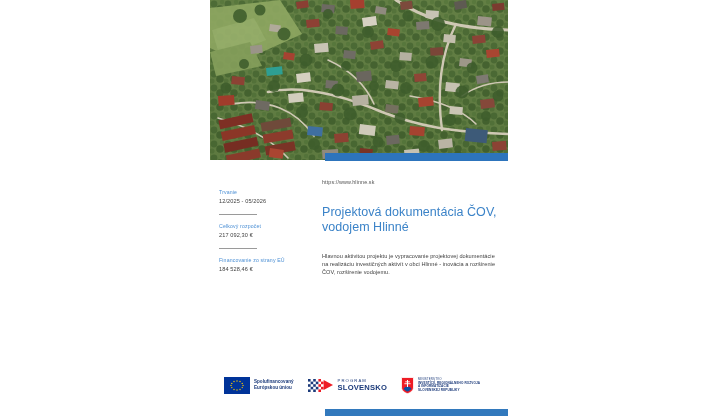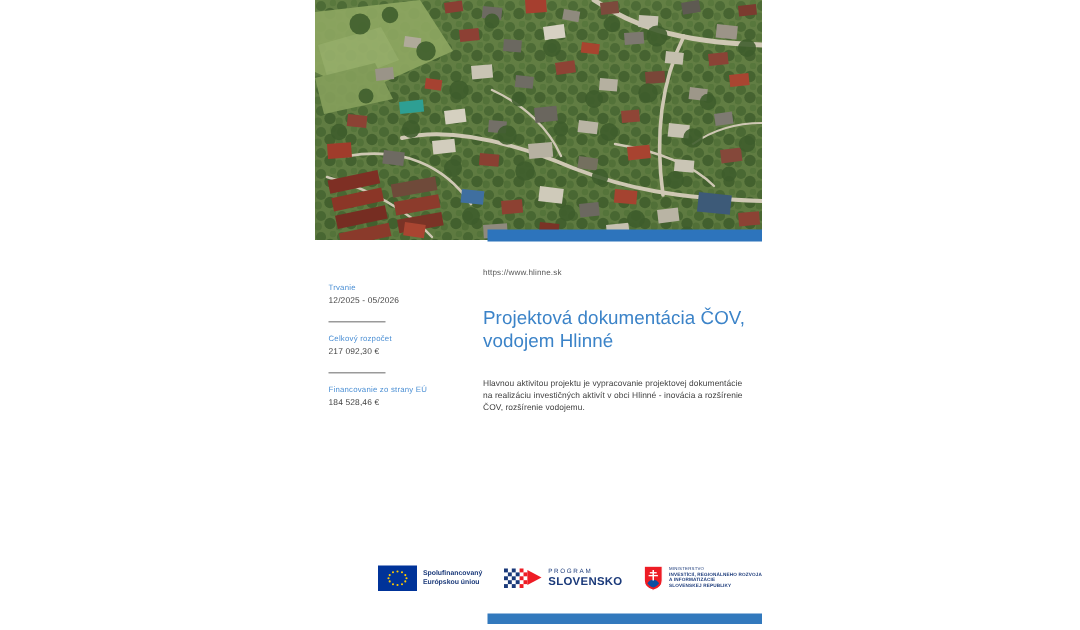--- a/index.html
+++ b/index.html
@@ -95,27 +95,27 @@
   .desc {
     font-size: 5.6px;
     color: #3f3f3f;
     line-height: 8.2px;
     margin: 0;
     letter-spacing: 0.05px;
   }
   
   .logos {
     position: absolute;
-    left: 210px;
+    left: 224px;
     top: 368px;
     width: 298px;
     height: 34px;
     display: flex;
     align-items: center;
-    justify-content: flex-end;
+    justify-content: flex-start;
     gap: 14px;
   }
   .logo-group {
     display: flex;
     align-items: center;
     gap: 4px;
   }
   .eu-flag {
     width: 26px;
     height: 17px;

